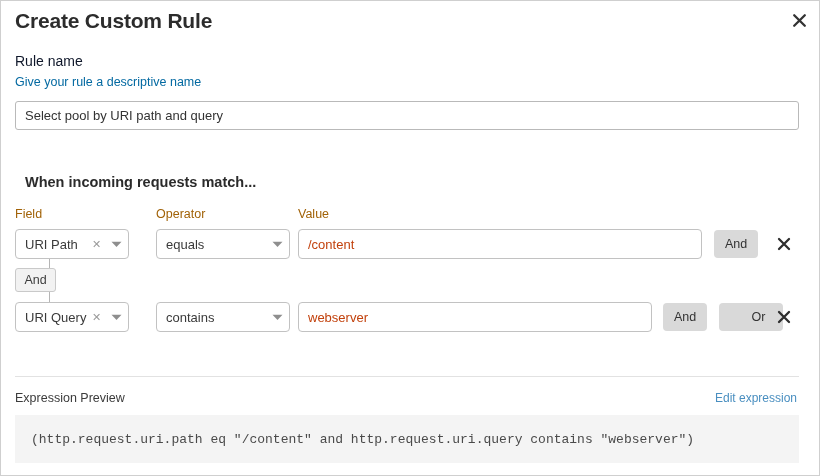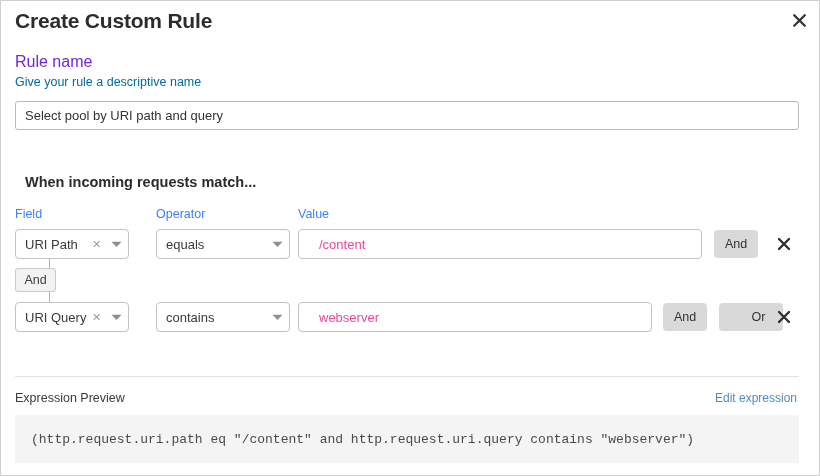--- a/index.html
+++ b/index.html
@@ -28,21 +28,21 @@
     position: absolute; right: 9px; top: 8px;
     width: 22px; height: 22px;
     display: flex; align-items: center; justify-content: center;
     cursor: pointer; background: none; border: none; padding: 0;
   }
   .close-btn svg { display: block; }
 
   
   .rule-name-label {
     position: absolute; left: 14px; top: 52px;
-    font-size: 16px; color: #6d28d9;
+    font-size: 14px; color: #0f172a;
   }
   .rule-name-sub {
     position: absolute; left: 14px; top: 74px;
     font-size: 12.5px; color: #0369a1;
   }
   .rule-name-input {
     position: absolute; left: 14px; top: 100px;
     width: 784px; height: 29px;
     border: 1px solid #b9b9b9; border-radius: 3px;
     background: #fff;
@@ -52,21 +52,21 @@
     outline: none;
   }
 
   
   .section-head {
     position: absolute; left: 14px; top: 173px;
     font-size: 14.5px; font-weight: bold; color: #2b2b2b; margin-left: 10px;
   }
 
   
-  .col-label { position: absolute; top: 206px; font-size: 12.5px; color: #3b82f6; }
+  .col-label { position: absolute; top: 206px; font-size: 12.5px; color: #a16207; }
   .col-field { left: 14px; }
   .col-operator { left: 155px; }
   .col-value { left: 297px; }
 
   
   .cond-row { position: absolute; left: 0; height: 30px; }
   .row1 { top: 228px; }
   .row2 { top: 301px; }
 
   .select-box {
@@ -94,22 +94,22 @@
     display: flex; align-items: center; justify-content: center;
     cursor: pointer;
   }
   .caret svg { display: block; }
 
   .value-input {
     position: absolute; left: 297px; height: 30px;
     border: 1px solid #c2c2c2; border-radius: 4px;
     background: #fff;
     font-family: "Liberation Sans", sans-serif;
-    font-size: 13px; color: #ec4899;
-    padding: 0 20px; outline: none;
+    font-size: 13px; color: #c2410c;
+    padding: 0 9px; outline: none;
   }
   .val-w1 { width: 404px; }
   .val-w2 { width: 354px; }
 
   .logic-btn {
     position: absolute; height: 28px; top: 1px;
     background: #d9d9d9; border: none; border-radius: 4px;
     font-family: "Liberation Sans", sans-serif;
     font-size: 12.5px; color: #333333;
     cursor: pointer; padding: 0;

